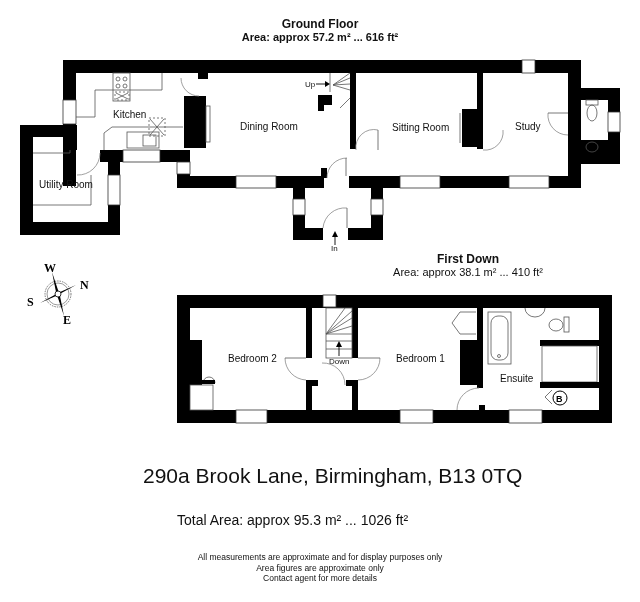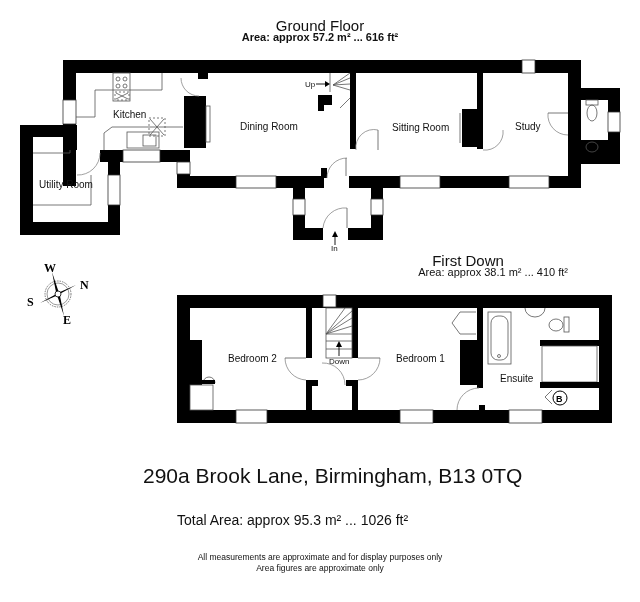--- a/index.html
+++ b/index.html
@@ -1,39 +1,39 @@
 <!DOCTYPE html>
 <html><head>
 <meta charset="utf-8">
 <style>
   html, body { margin: 0; padding: 0; background: #ffffff; }
   body { width: 640px; height: 602px; position: relative; overflow: hidden;
          font-family: "Liberation Sans", sans-serif; color: #111; }
   .abs { position: absolute; }
-  .floor-title { font-weight: normal; font-size: 15px; text-align: center; }
+  .floor-title { font-weight: bold; font-size: 12px; text-align: center; }
   .floor-area { font-size: 11px; text-align: center; }
   .room-label { font-size: 10px; fill: #111; font-family: "Liberation Sans", sans-serif; }
   .small-label { font-size: 8px; fill: #111; font-family: "Liberation Sans", sans-serif; }
   .address { font-size: 21px; text-align: left; white-space: nowrap; margin-left: 28px; }
   .total { font-size: 14px; white-space: nowrap; }
   .disclaimer { font-size: 8.5px; text-align: center; line-height: 10.5px; }
   svg { position: absolute; left: 0; top: 0; }
   .wall { fill: #000; }
   .win { fill: #fff; stroke: #333; stroke-width: 0.8; }
   .thin { fill: none; stroke: #555; stroke-width: 0.8; }
   .door-arc { fill: none; stroke: #888; stroke-width: 0.8; }
 </style>
 </head>
 <body>
 
 <div class="abs floor-title" style="left:200px; top:17px; width:240px;">Ground Floor</div>
 <div class="abs floor-area" style="left:180px; top:31px; width:280px;font-weight:bold;">Area: approx 57.2 m² ... 616 ft²</div>
 
 <div class="abs floor-title" style="left:388px; top:252px; width:160px;">First Down</div>
-<div class="abs floor-area" style="left:368px; top:266px; width:200px;text-align:right;">Area: approx 38.1 m² ... 410 ft²</div>
+<div class="abs floor-area" style="left:368px; top:266px; width:200px;">Area: approx 38.1 m² ... 410 ft²</div>
 
 <svg width="640" height="602" viewBox="0 0 640 602">
 
   <g>
 
     <rect class="wall" x="63" y="60" width="517" height="13"></rect>
 
     <rect class="win" x="522" y="60" width="13" height="13"></rect>
 
     <rect class="wall" x="63" y="60" width="13" height="126"></rect>
@@ -220,13 +220,14 @@
     <text x="63" y="324" style="font-family:'Liberation Serif',serif; font-weight:bold; font-size:12px;">E</text>
   </g>
 </svg>
 
 <div class="abs address" style="left:115px; top:464px;">290a Brook Lane, Birmingham, B13 0TQ</div>
 <div class="abs total" style="left:177px; top:512px;text-align:center;">Total Area: approx 95.3 m² ... 1026 ft²</div>
 
 <div class="abs disclaimer" style="left:140px; top:552px; width:360px;">
   <div>All measurements are approximate and for display purposes only</div>
   <div>Area figures are approximate only</div>
+  <div>Contact agent for more details</div>
 </div>
 
 </body></html>

